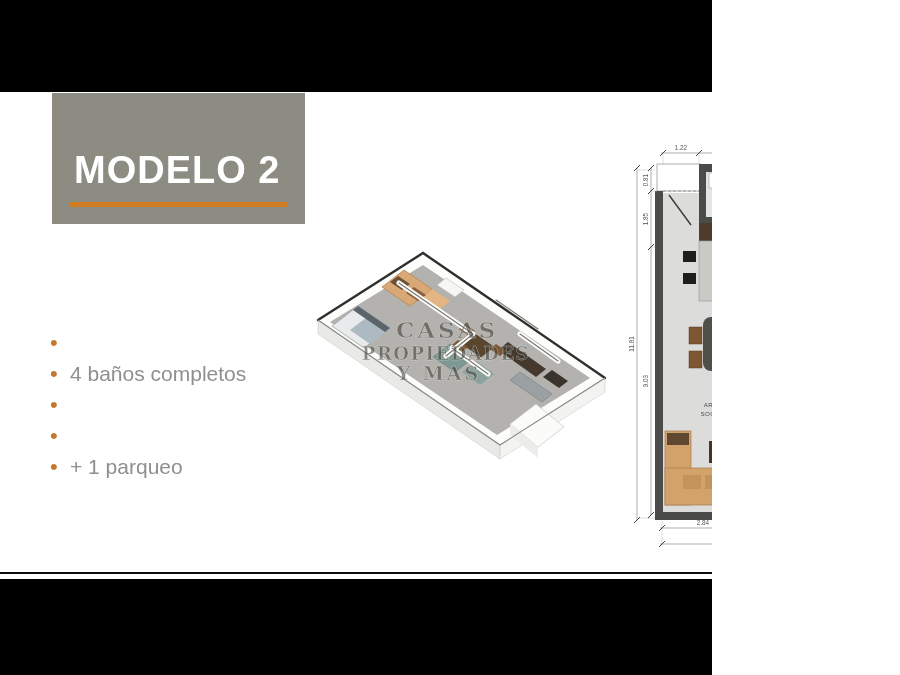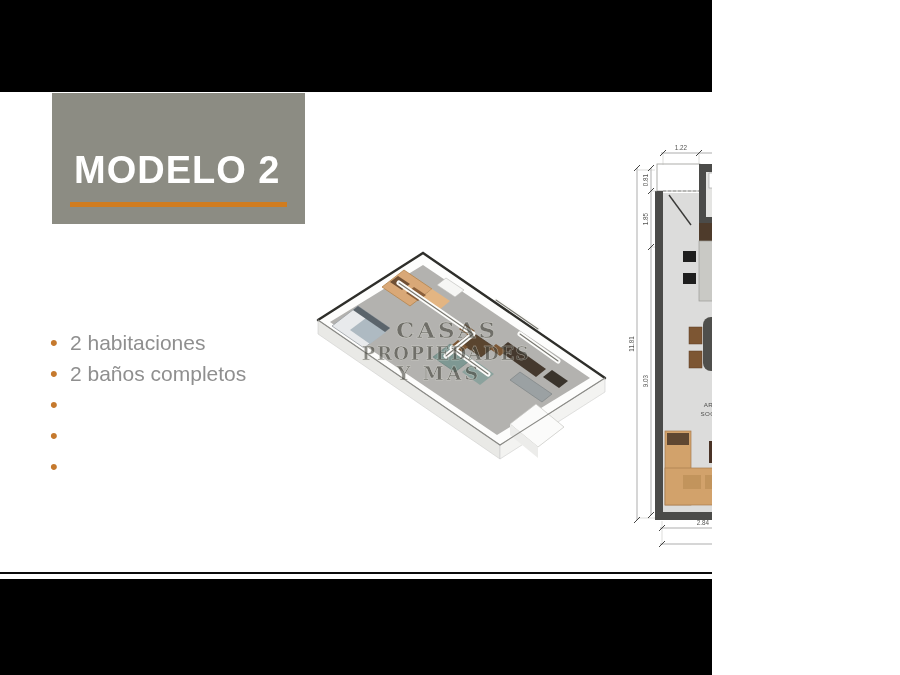--- a/index.html
+++ b/index.html
@@ -28,25 +28,25 @@
   <div class="bar bar-top"></div>
   <div class="hairline"></div>
   <div class="bar bar-bottom"></div>
 
   <div class="title-card">
     <h1>MODELO 2</h1>
     <div class="title-underline"></div>
   </div>
 
   <ul class="features">
-    <li><span class="dot">•</span><span>2 habitaciones</span></li>
-    <li><span class="dot">•</span><span>2 baños completos</span></li>
+    <li><span class="dot">•</span></li>
+    <li><span class="dot">•</span><span>4 baños completos</span></li>
     <li><span class="dot">•</span></li>
     <li><span class="dot">•</span></li>
-    <li><span class="dot">•</span></li>
+    <li><span class="dot">•</span><span>+ 1 parqueo</span></li>
   </ul>
 
   <svg style="position:absolute;left:300px;top:228px;" width="330" height="265" viewBox="0 0 330 265">
     <g>
       <polygon points="18,92 200,217 200,231 18,106" fill="#e9e9e6" stroke="#cfcfcc" stroke-width="0.6"></polygon>
       <polygon points="200,217 305,150 305,164 200,231" fill="#f3f3f1" stroke="#cfcfcc" stroke-width="0.6"></polygon>
       <polygon points="123,25 305,150 200,217 18,92" fill="#fdfdfc" stroke="#c9c9c6" stroke-width="0.8"></polygon>
       <polygon points="123,37 290,150 197,207 30,94" fill="#b3b2af"></polygon>
       <polygon points="236,176 264,199 238,219 210,196" fill="#fbfbfa" stroke="#c5c5c2" stroke-width="0.7"></polygon>
       <polygon points="210,196 238,219 238,230 210,207" fill="#ececea"></polygon>

